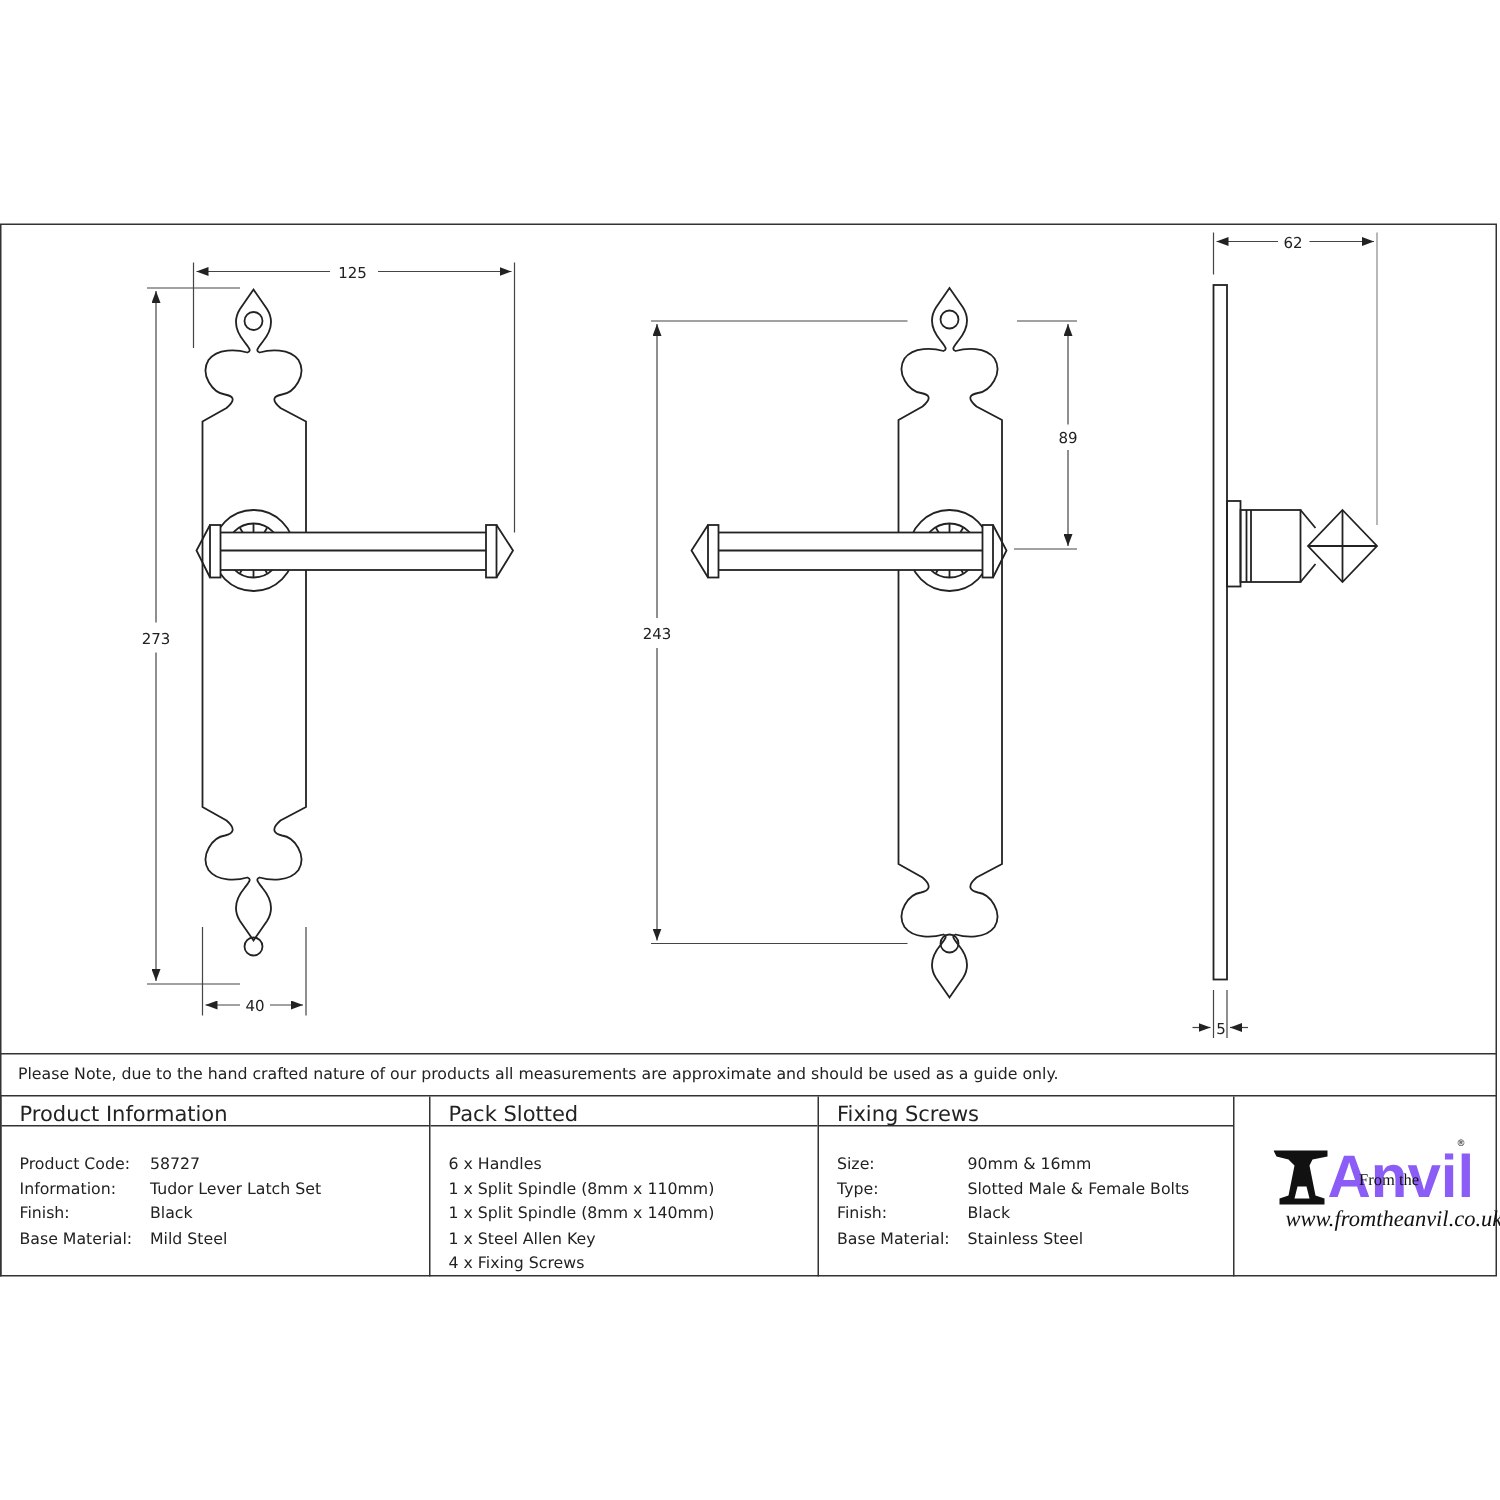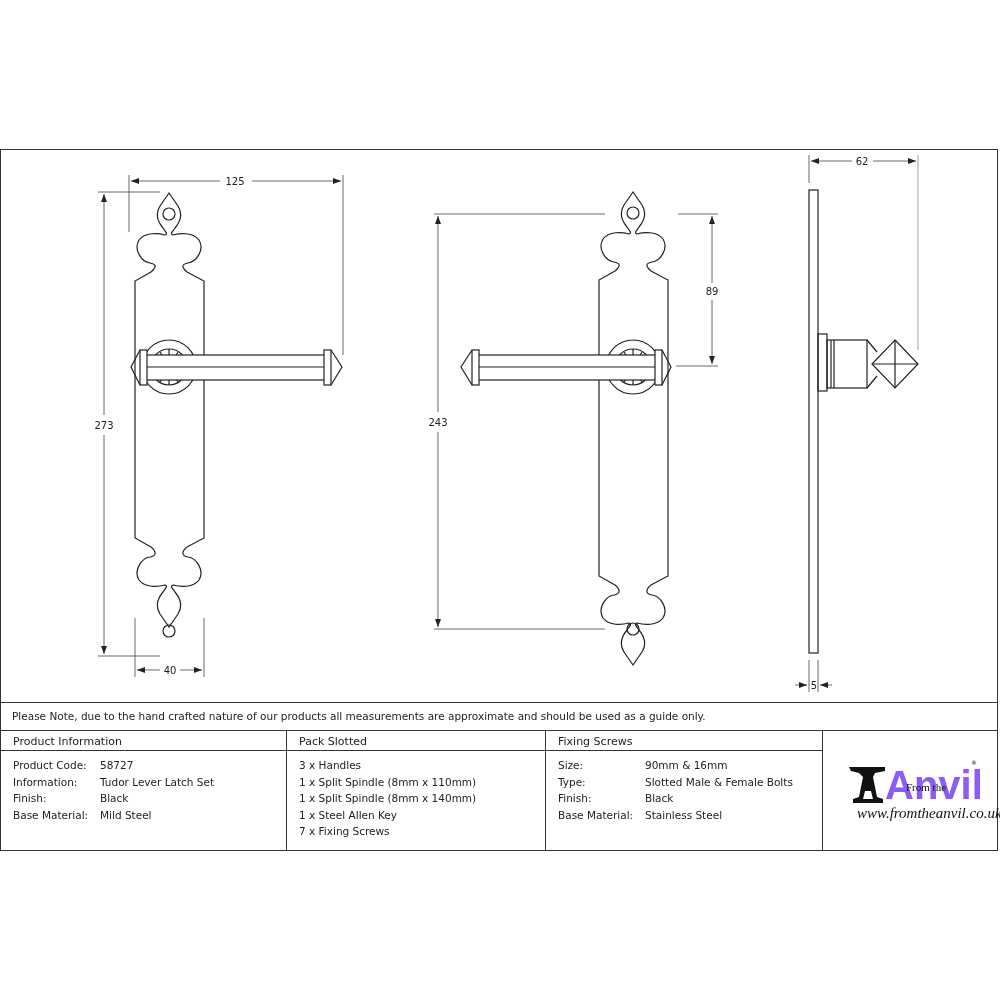--- a/index.html
+++ b/index.html
@@ -2,22 +2,22 @@
 <html><head>
 <meta charset="utf-8">
 <style>
   html, body { margin:0; padding:0; background:#ffffff; }
   body { width:1000px; height:1000px; position:relative; overflow:hidden; font-family:"DejaVu Sans", sans-serif; color:#222; }
   .sheet { position:absolute; left:0; top:149px; width:998px; height:702px; border:1.5px solid #333; box-sizing:border-box; }
   .drawing { position:absolute; left:0; top:0; width:1000px; height:1000px; }
   .dim { font-family:"DejaVu Sans", sans-serif; font-size:10px; fill:#222; }
   .note-row { position:absolute; left:0; top:702px; width:998px; height:29px; border-top:1.5px solid #333; border-bottom:1.5px solid #333; box-sizing:border-box; font-size:10.5px; padding:7px 0 0 12px; color:#222; }
   .table { position:absolute; top:731px; height:120px; border-right:1.2px solid #333; box-sizing:border-box; }
-  .thead { height:20px; border-bottom:1.2px solid #333; font-size:11px; padding:4px 0 0 12px; box-sizing:border-box; }
-  .tbody { padding:6px 0 0 12px; font-size:10.5px; }
+  .thead { height:20px; border-bottom:1.2px solid #333; font-size:14px; padding:4px 0 0 12px; box-sizing:border-box; }
+  .tbody { padding:6px 0 0 12px; font-size:10.5px;margin-top:11px; }
   .row { display:flex; height:16.5px; line-height:16.5px; }
   .lbl { width:87px; }
   .logo-cell { position:absolute; left:823px; top:731px; width:175px; height:120px; }
   .logo-wrap { position:absolute; left:28px; top:30px; width:130px; height:60px; }
   .logo-big { position:absolute; left:0; top:4px; font-family:Liberation Sans, sans-serif; font-size:40px; font-weight:bold; letter-spacing:0px; color:#8b5cf6; line-height:40px; }
   .logo-from { position:absolute; left:55px; top:20px; font-family:"Liberation Serif", serif; font-size:11px; color:#111; }
   .logo-url { position:absolute; left:6px; top:44px; font-family:"Liberation Serif", serif; font-style:italic; font-size:15px; color:#111; }
   .logo-reg { position:absolute; left:120px; top:-2px; font-size:6px; color:#111; }
 </style>
 </head>
@@ -157,25 +157,25 @@
     <div class="row">
         <span class="lbl">Base Material:</span>
         <span>Mild Steel</span>
       </div>
   </div>
 </div>
 
 <div class="table" style="left:287px; width:259px;">
   <div class="thead">Pack Slotted</div>
   <div class="tbody">
-    <div class="row">3 x Handles</div>
+    <div class="row">6 x Handles</div>
     <div class="row">1 x Split Spindle (8mm x 110mm)</div>
     <div class="row">1 x Split Spindle (8mm x 140mm)</div>
     <div class="row">1 x Steel Allen Key</div>
-    <div class="row">7 x Fixing Screws</div>
+    <div class="row">4 x Fixing Screws</div>
   </div>
 </div>
 
 <div class="table" style="left:546px; width:277px;">
   <div class="thead">Fixing Screws</div>
   <div class="tbody">
     <div class="row">
         <span class="lbl">Size:</span>
         <span>90mm &amp; 16mm</span>
       </div>

